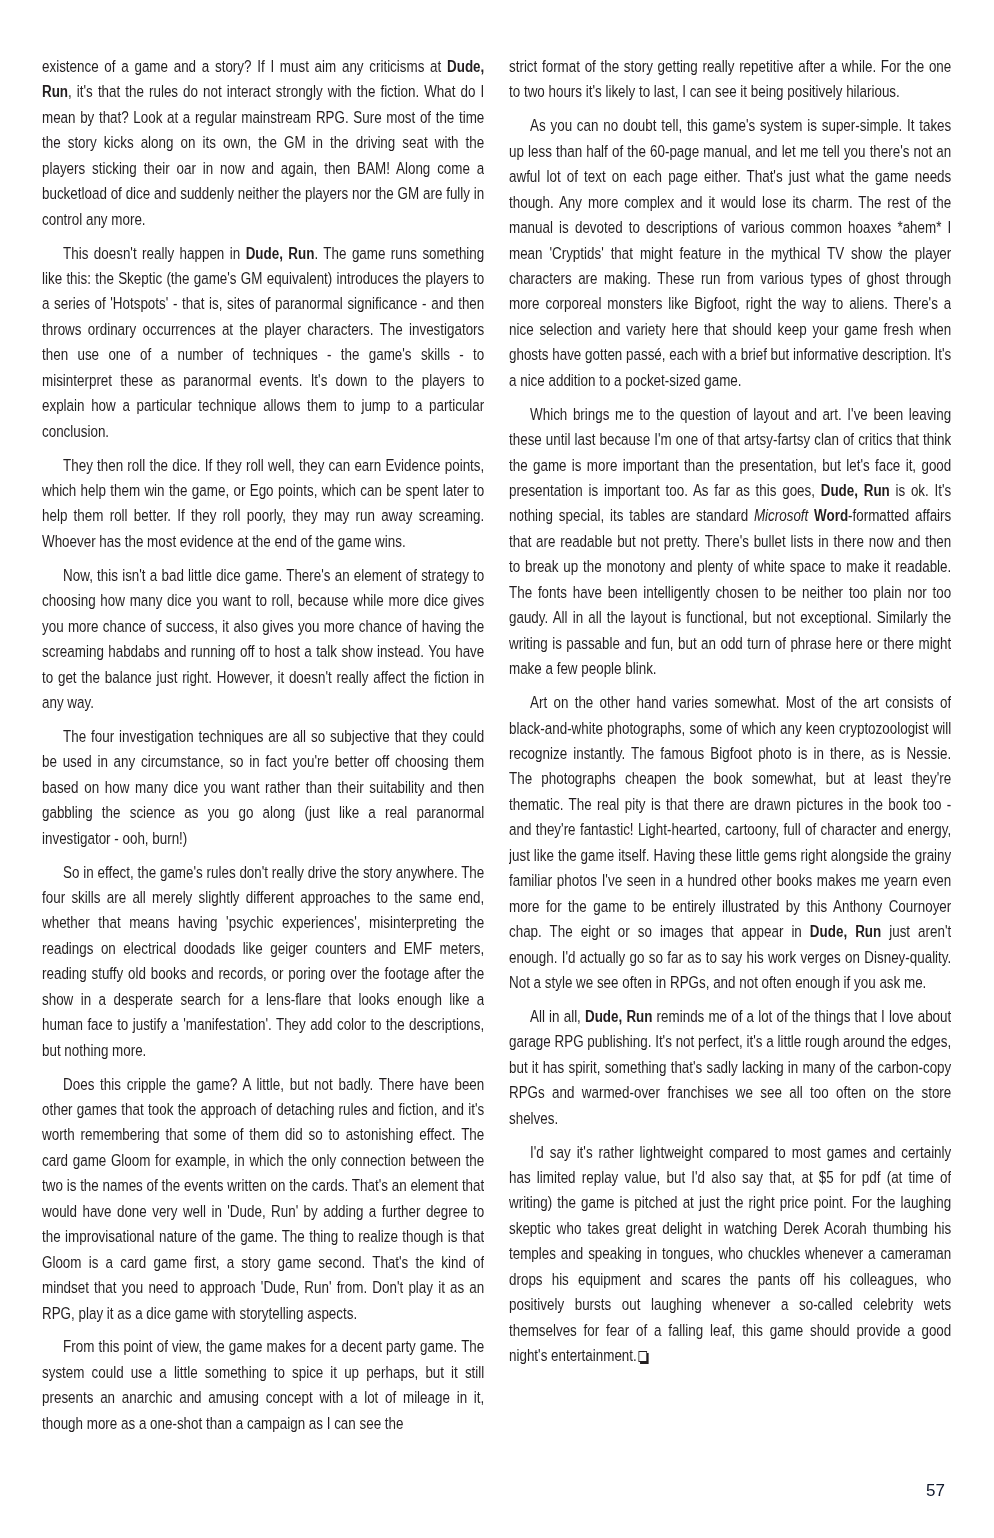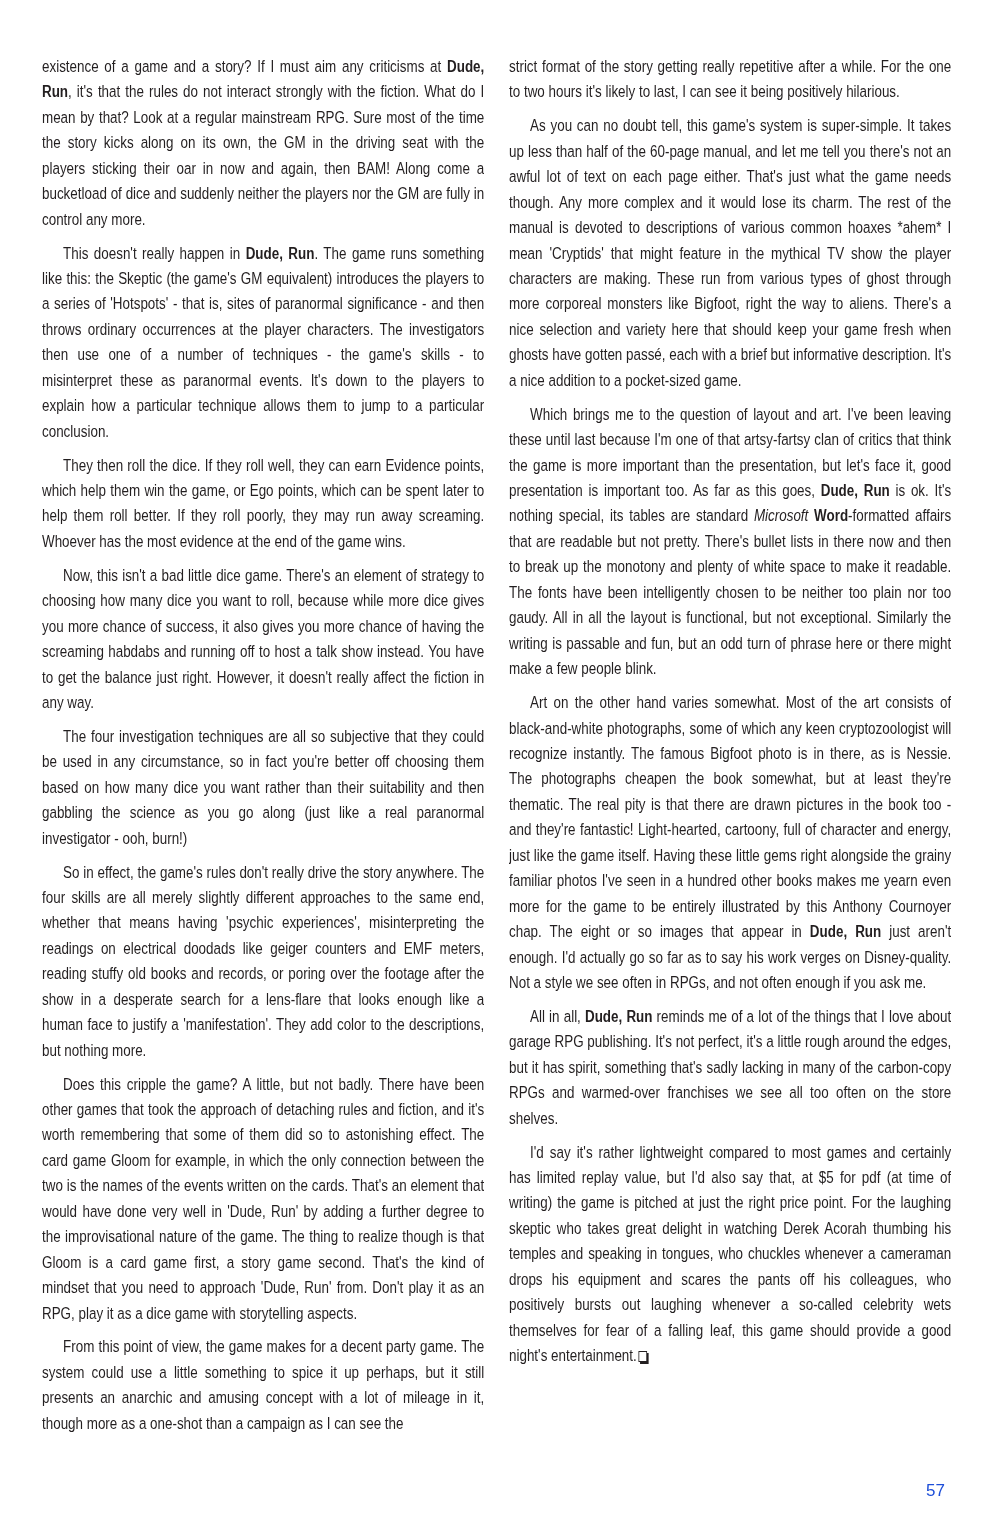--- a/index.html
+++ b/index.html
@@ -23,21 +23,21 @@
   .col p { margin: 0 0 8.4px 0; text-indent: 27px; }
   .col p.cont { text-indent: 0; }
   .col b { font-weight: bold; }
   .col i { font-style: italic; }
   .end-mark {
     display: inline-block; width: 11px; height: 11px; border: 1.5px solid #231f20;
     box-shadow: 2px 2px 0 #231f20; margin-left: 2px; vertical-align: -1px; box-sizing: border-box;
   }
   .page-number {
     position: absolute; left: 926px; top: 1481px;
-    font-family: "Liberation Sans", sans-serif; font-size: 17px; color: #1d4ed8;
+    font-family: "Liberation Sans", sans-serif; font-size: 17px; color: #0f172a;
   }
 </style>
 </head>
 <body>
 
 <div class="col-wrap col-left">
   <div class="col">
     <p class="cont"><span>existence of a game and a story? If I must aim any criticisms at </span><b>Dude, Run</b><span>, it's that the rules do not interact strongly with the fiction. What do I mean by that? Look at a regular mainstream RPG. Sure most of the time the story kicks along on its own, the GM in the driving seat with the players sticking their oar in now and again, then BAM! Along come a bucketload of dice and suddenly neither the players nor the GM are fully in control any more.</span></p>
     <p><span>This doesn't really happen in </span><b>Dude, Run</b><span>. The game runs something like this: the Skeptic (the game's GM equivalent) introduces the players to a series of 'Hotspots' - that is, sites of paranormal significance - and then throws ordinary occurrences at the player characters. The investigators then use one of a number of techniques - the game's skills - to misinterpret these as paranormal events. It's down to the players to explain how a particular technique allows them to jump to a particular conclusion.</span></p>
     <p>They then roll the dice. If they roll well, they can earn Evidence points, which help them win the game, or Ego points, which can be spent later to help them roll better. If they roll poorly, they may run away screaming. Whoever has the most evidence at the end of the game wins.</p>

